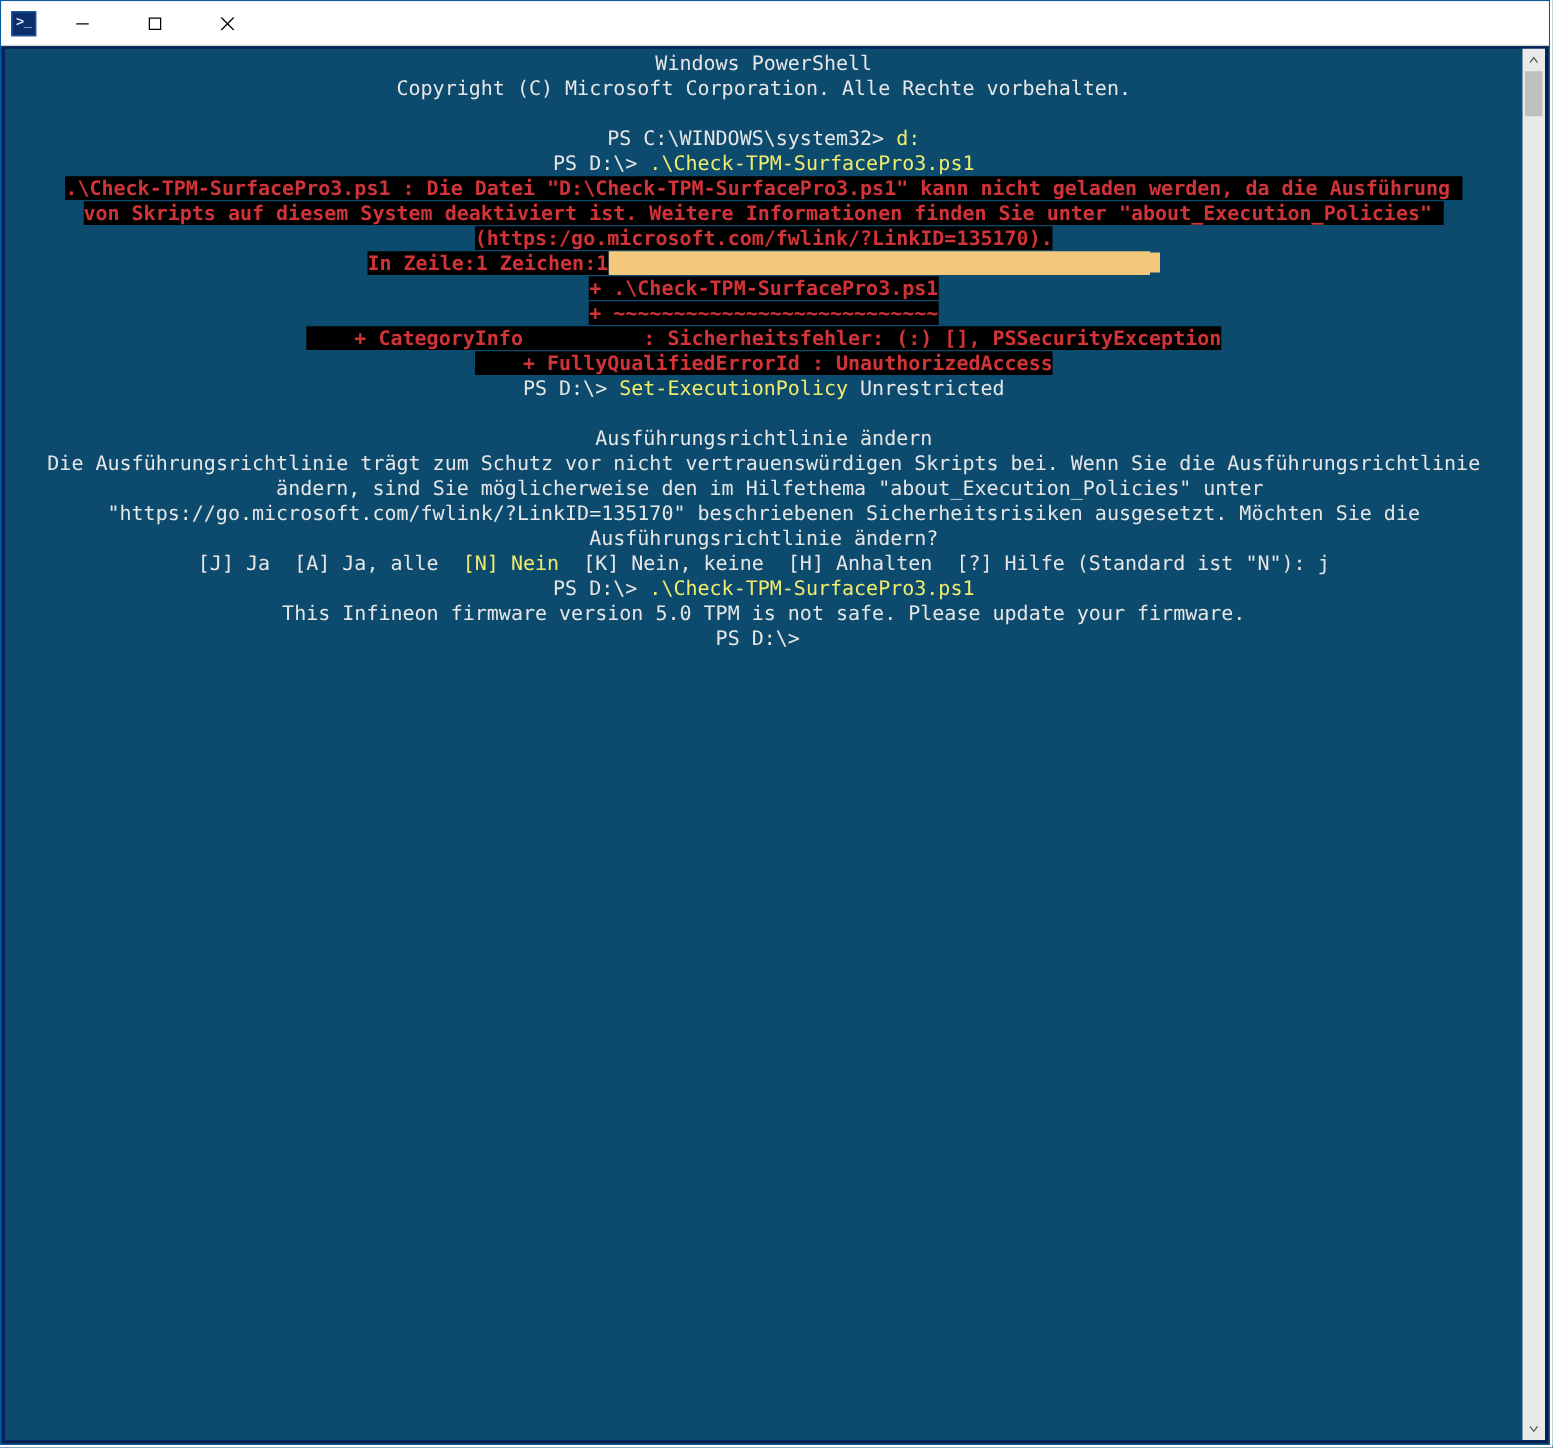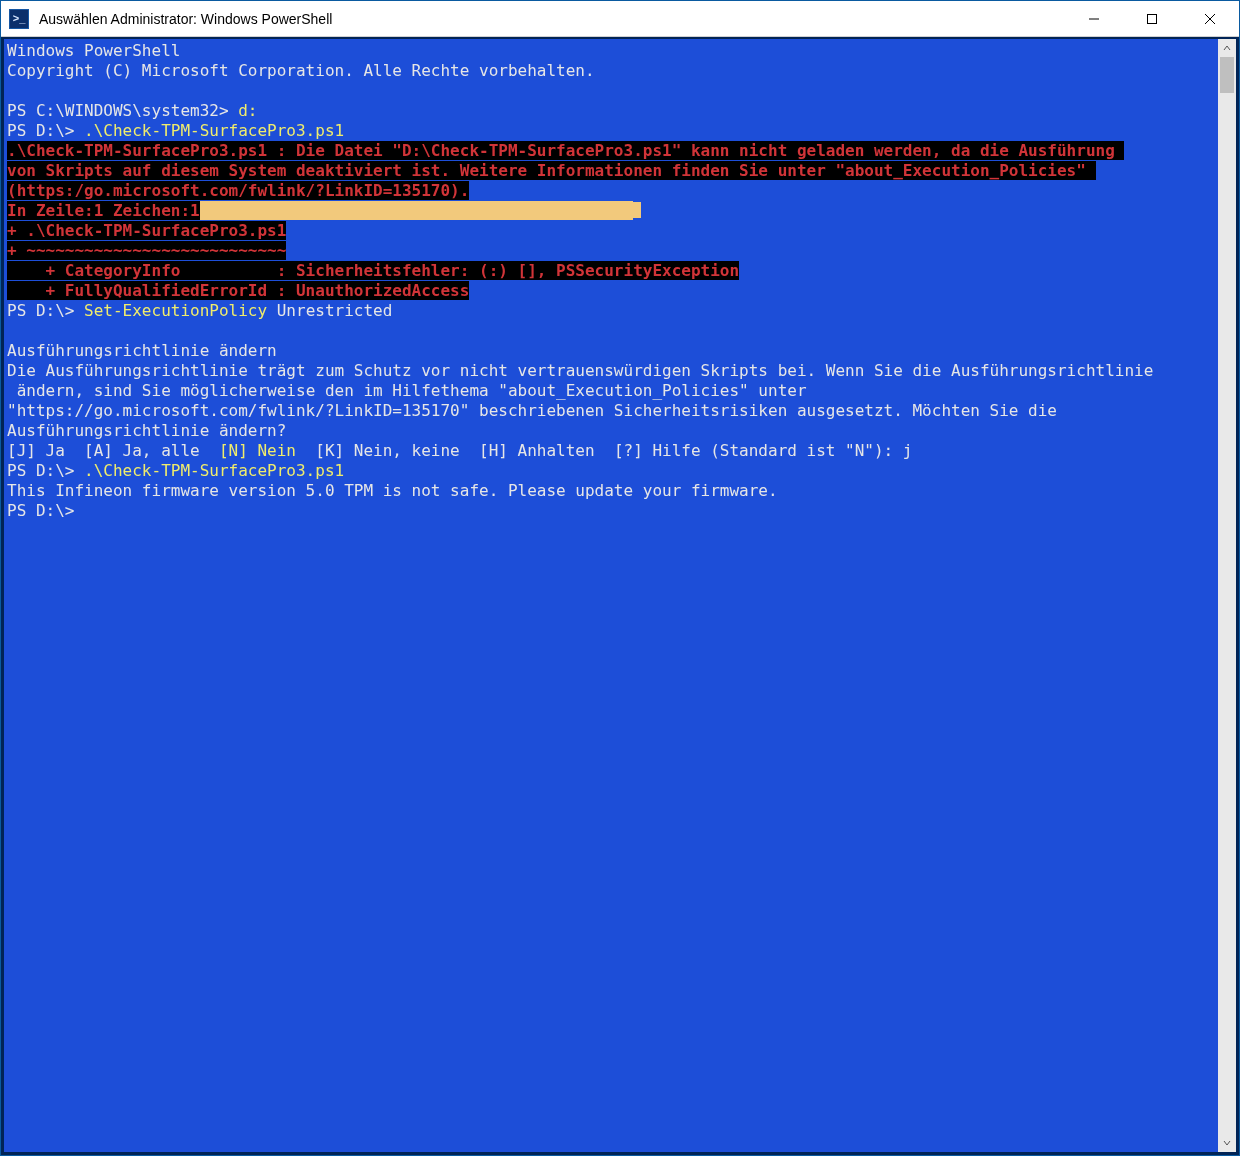--- a/index.html
+++ b/index.html
@@ -62,24 +62,25 @@
     width: 58px;
     display: flex;
     align-items: center;
     justify-content: center;
     color: #000;
   }
   .win-btn svg { display:block; }
   .client {
     flex: 1;
     display: flex;
-    background: #1d4ed8;
+    background: #0c4a6e;
     box-sizing: border-box;
     border: 3px solid #012456;
     border-top: 2px solid #012456;
+    text-align: center;
   }
   .terminal {
     flex: 1;
     overflow: hidden;
     padding: 2px 3px;
     font-family: Consolas, "Lucida Console", monospace;
     font-size: 16px;
     line-height: 20px;
     color: #e6e6e6;
     white-space: pre-wrap;
@@ -127,21 +128,20 @@
 </style>
 </head>
 <body>
 
 <div class="window">
 
   <div class="titlebar">
     <div class="icon-slot">
       <div class="ps-icon">&gt;_</div>
     </div>
-    <div class="title-text">Auswählen Administrator: Windows PowerShell</div>
     <div class="win-buttons">
       <div class="win-btn">
         <svg width="12" height="12" viewBox="0 0 12 12">
           <line x1="1" y1="6" x2="11" y2="6" stroke="#000" stroke-width="1"></line>
         </svg>
       </div>
       <div class="win-btn">
         <svg width="12" height="12" viewBox="0 0 12 12">
           <rect x="1.5" y="1.5" width="9" height="9" fill="none" stroke="#000" stroke-width="1"></rect>
         </svg>

